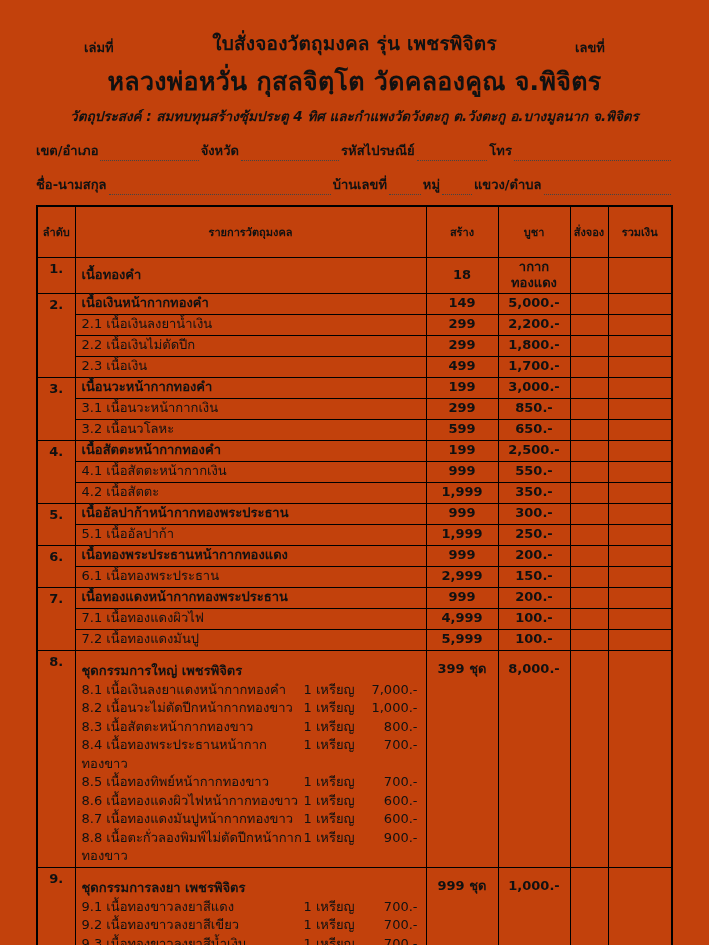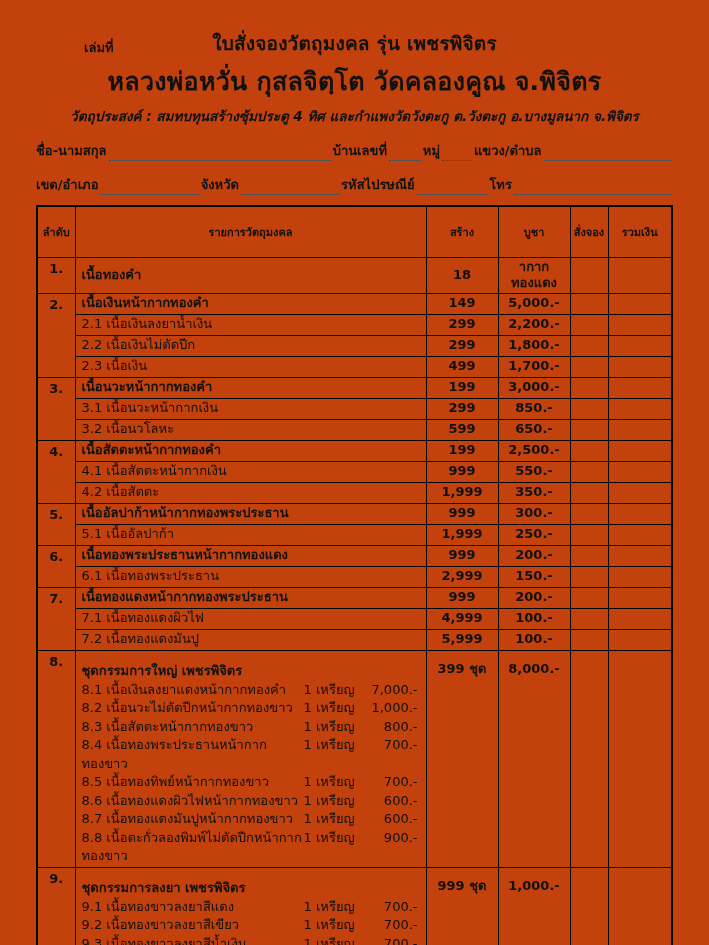--- a/index.html
+++ b/index.html
@@ -38,45 +38,46 @@
   .summary-flex { display:flex; align-items:flex-end; font-size:13.5px; font-weight:700; white-space:nowrap; }
 </style>
 </head>
 <body>
 
 <div class="page">
 
   <div class="top-row">
     <span class="book-no">เล่มที่</span>
     <span class="form-title">ใบสั่งจองวัตถุมงคล รุ่น เพชรพิจิตร</span>
+    <span class="doc-no">เลขที่</span>
   </div>
 
   <div class="main-title">หลวงพ่อหวั่น กุสลจิตฺโต วัดคลองคูณ จ.พิจิตร</div>
   <div class="purpose">วัตถุประสงค์ : สมทบทุนสร้างซุ้มประตู 4 ทิศ และกำแพงวัดวังตะกู ต.วังตะกู อ.บางมูลนาก จ.พิจิตร</div>
+
+  <div class="form-line">
+    <span class="lbl">เขต/อำเภอ</span>
+    <span class="dots" style="flex:100 1 0;"></span>
+    <span class="lbl">จังหวัด</span>
+    <span class="dots" style="flex:100 1 0;"></span>
+    <span class="lbl">รหัสไปรษณีย์</span>
+    <span class="dots" style="flex:72 1 0;"></span>
+    <span class="lbl">โทร</span>
+    <span class="dots" style="flex:160 1 0;"></span>
+  </div>
 
   <div class="form-line">
     <span class="lbl">ชื่อ-นามสกุล</span>
     <span class="dots" style="flex:223 1 0;"></span>
     <span class="lbl">บ้านเลขที่</span>
     <span class="dots" style="flex:32 1 0;"></span>
     <span class="lbl">หมู่</span>
     <span class="dots" style="flex:30 1 0;"></span>
     <span class="lbl">แขวง/ตำบล</span>
     <span class="dots" style="flex:128 1 0;"></span>
-  </div>
-
-  <div class="form-line">
-    <span class="lbl">เขต/อำเภอ</span>
-    <span class="dots" style="flex:100 1 0;"></span>
-    <span class="lbl">จังหวัด</span>
-    <span class="dots" style="flex:100 1 0;"></span>
-    <span class="lbl">รหัสไปรษณีย์</span>
-    <span class="dots" style="flex:72 1 0;"></span>
-    <span class="lbl">โทร</span>
-    <span class="dots" style="flex:160 1 0;"></span>
   </div>
 
   <table class="order-table">
     <colgroup>
       <col style="width:38px">
         <col>
         <col style="width:72px">
         <col style="width:72px">
         <col style="width:38px">
         <col style="width:64px">

